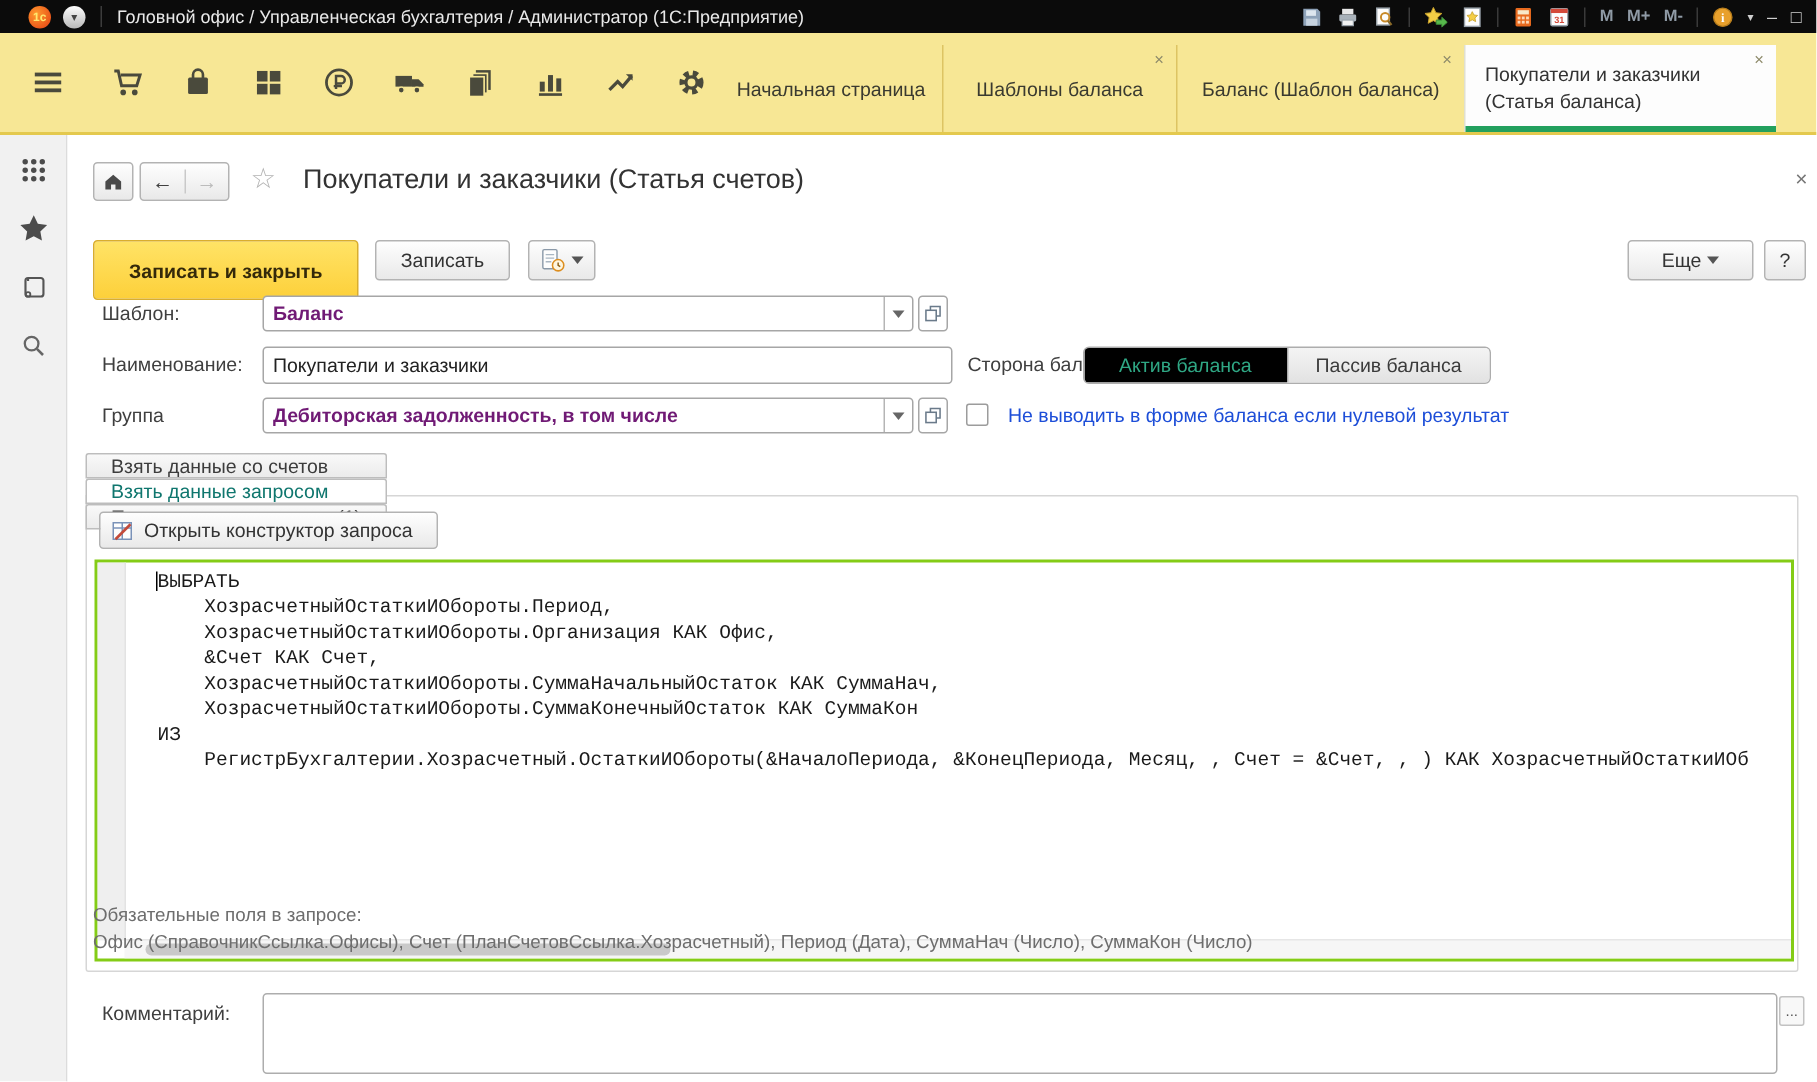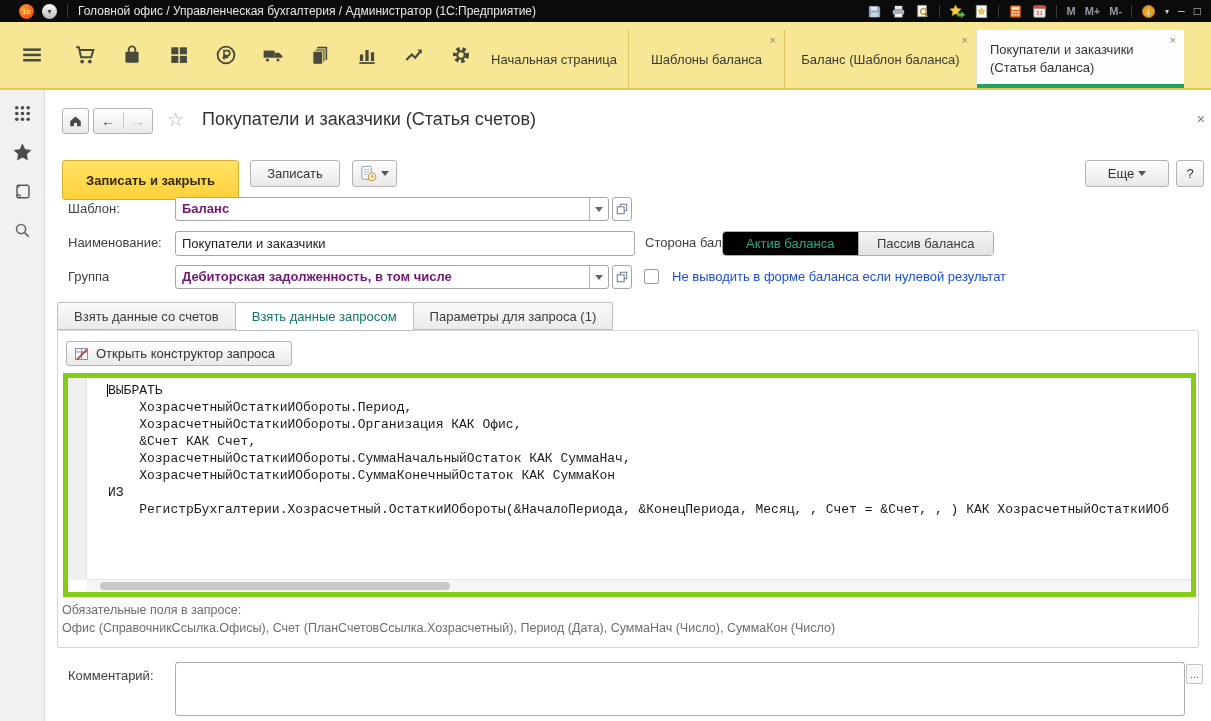--- a/index.html
+++ b/index.html
@@ -78,29 +78,29 @@
     box-sizing:border-box;background:#fff;font-size:13px;color:#222;line-height:23px;padding-left:6px;white-space:nowrap;}
   .toggle{position:absolute;left:677px;width:272px;height:25px;border:1px solid #adadad;border-radius:4px;
     box-sizing:border-box;display:flex;overflow:hidden;background:#fff;}
   .toggle .opt{flex:1;display:flex;align-items:center;justify-content:center;font-size:13px;}
   .toggle .opt.sel{background:#000000;color:#2fa784;}
   .toggle .opt.unsel{background:linear-gradient(#f4f4f4,#e2e2e2);color:#3b3b3b;border-left:1px solid #adadad;}
   .checkbox{position:absolute;left:599px;top:4px;width:15px;height:15px;border:1px solid #9c9c9c;
     border-radius:2px;background:#fff;box-sizing:border-box;}
   .cb-label{position:absolute;left:627px;font-size:13px;color:#1d4ed8;line-height:24px;white-space:nowrap;}
   
-  .dtabs{position:absolute;left:12px;top:212px;height:41px;display:flex;z-index:3;}
+  .dtabs{position:absolute;left:12px;top:212px;height:41px;display:flex;z-index:3;flex-direction:column;}
   .dtab{background:linear-gradient(#f9f9f9,#ebebeb);border:1px solid #bdbdbd;border-radius:2px 2px 0 0;
     box-sizing:border-box;height:28px;padding:0 16px;display:flex;align-items:center;
     font-size:13px;color:#3c3c3c;margin-right:-1px;}
   .dtab.active{background:#fff;height:29px;color:#0f766e;z-index:4;}
   .panel{position:absolute;left:12px;top:240px;width:1142px;height:318px;border:1px solid #d6d6d6;
     border-radius:0 2px 2px 2px;box-sizing:border-box;background:#fff;z-index:2;}
   .qc-btn{position:absolute;left:21px;top:251px;width:226px;height:25px;z-index:5;gap:6px;justify-content:flex-start;padding-left:7px;}
-  .codebox{position:absolute;left:18px;top:283px;width:1133px;height:224px;border:5px solid #84cc16;
+  .codebox{position:absolute;left:18px;top:283px;width:1133px;height:268px;border:2px solid #84cc16;
     box-sizing:border-box;background:#fff;z-index:5;overflow:hidden;}
   .gutter{position:absolute;left:0;top:0;bottom:12px;width:18px;background:#efefef;border-right:1px solid #e3e3e3;}
   .codebox pre{position:absolute;left:40px;top:4px;margin:0;font-family:"Liberation Mono","DejaVu Sans Mono",monospace;
     font-size:13px;line-height:17px;color:#1a1a1a;white-space:pre;}
   .caret{position:absolute;left:39px;top:6px;width:1px;height:13px;background:#000;}
   .hscroll{position:absolute;left:18px;right:0;bottom:0;height:12px;background:#f6f6f6;border-top:1px solid #e6e6e6;}
   .hthumb{position:absolute;left:14px;top:2px;width:350px;height:8px;background:#c9c9c9;border-radius:4px;}
   .req1{position:absolute;left:17px;top:513px;font-size:12.5px;color:#6d6d6d;z-index:5;}
   .req2{position:absolute;left:17px;top:531px;font-size:12.5px;color:#6d6d6d;z-index:5;white-space:nowrap;}
   

